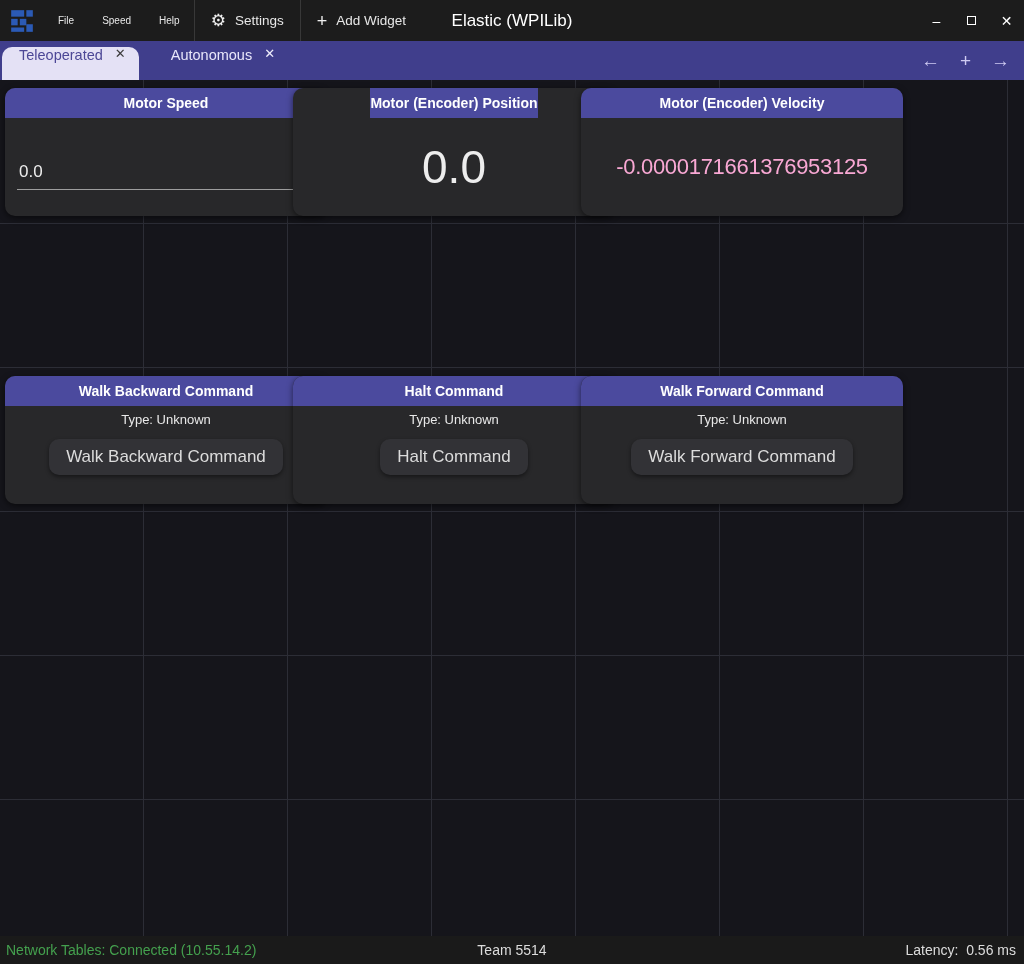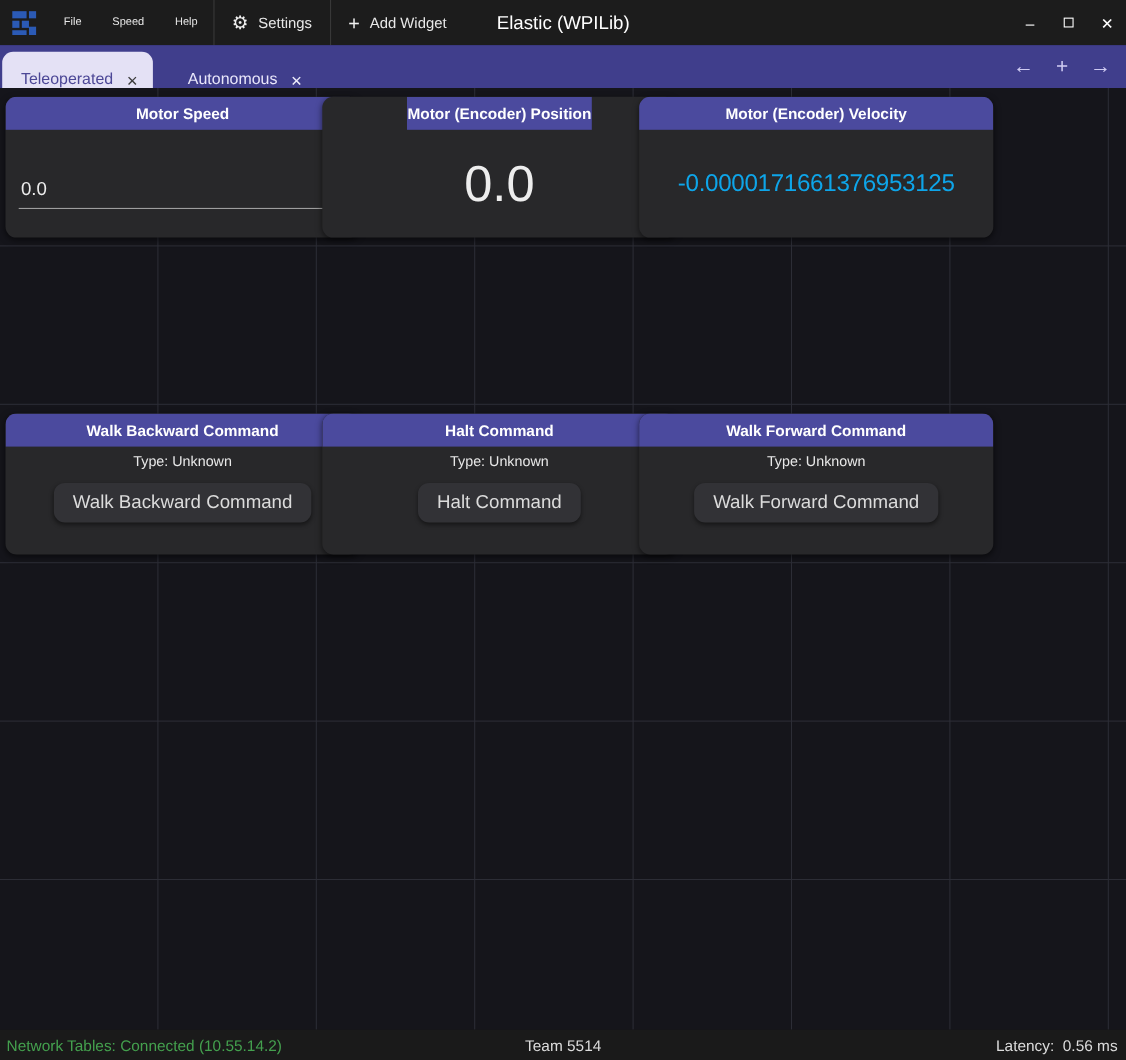--- a/index.html
+++ b/index.html
@@ -39,21 +39,21 @@
     font-size: 14px; color: #ffffff;
   }
   .maximize-box { width: 9px; height: 9px; border: 1.4px solid #ffffff; display: inline-block; }
 
   
   .tabbar {
     height: 39px; background: #403e8c;
     display: flex; align-items: flex-end; position: relative;
   }
   .tab {
-    height: 33px; display: flex; align-items: flex-end;
+    height: 33px; display: flex; align-items: flex-start;
     font-size: 14.5px; white-space: nowrap;
   }
   .tab.active {
     background: #e4e1f5; color: #4c4796;
     border-radius: 10px 10px 0 0;
     padding: 0 13px 0 17px; margin-left: 2px;
   }
   .tab.active .tab-close { color: #3c3c3c; }
   .tab.inactive { color: #e9e7fb; padding: 0 13px 0 20px; margin-left: 12px; }
   .tab.inactive .tab-close { color: #efeefc; }
@@ -91,21 +91,21 @@
     align-items: center; justify-content: center; color: #ededed;
   }
   .widget-body.input-body { align-items: stretch; padding: 0 12px; }
   .text-input {
     background: transparent; border: none; outline: none;
     border-bottom: 1px solid #9e9e9e;
     color: #ededed; font-size: 17px; font-family: "Liberation Sans", sans-serif;
     padding: 2px 2px 7px; width: 100%; margin-top: 16px;
   }
   .big-value { font-size: 46px; font-weight: 400; color: #ededed; }
-  .med-value { font-size: 22px; letter-spacing: -0.3px; color: #0ea5e9; white-space: nowrap; }
+  .med-value { font-size: 22px; letter-spacing: -0.3px; color: #f9a8d4; white-space: nowrap; }
   .type-label { font-size: 13px; color: #e8e8e8; margin-top: -6px; }
   .cmd-body { justify-content: flex-start; padding-top: 12px; }
   .cmd-button {
     margin-top: 12px; padding: 8px 17px;
     background: #323236; border-radius: 10px;
     font-size: 17px; color: #dcdcdc; white-space: nowrap;
     box-shadow: 0 2px 4px rgba(0,0,0,0.45);
     cursor: default;
   }
 

